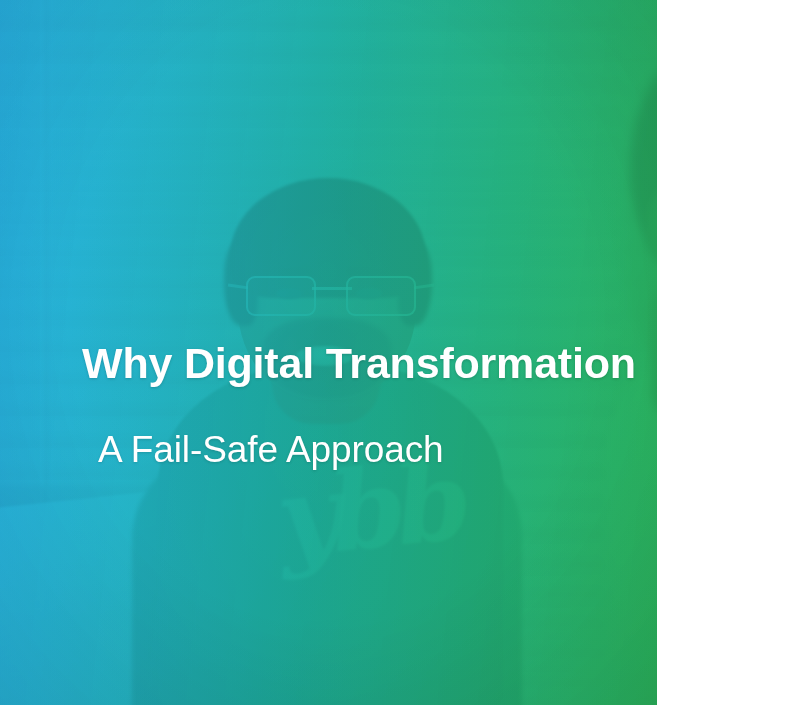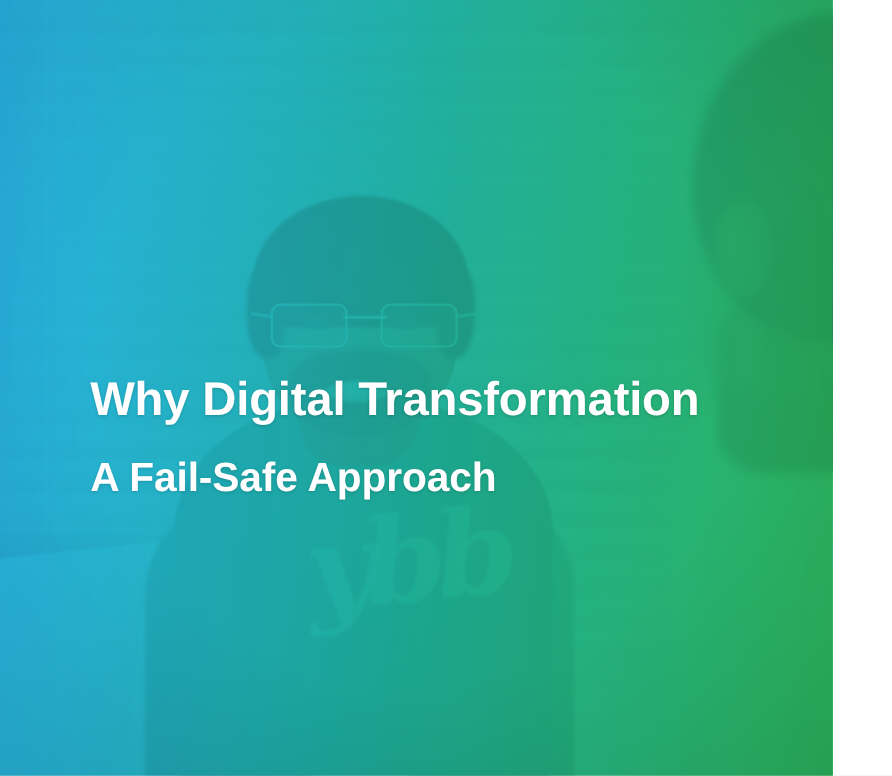--- a/index.html
+++ b/index.html
@@ -5,21 +5,21 @@
 <style>
   html, body {
     margin: 0;
     padding: 0;
     background: #ffffff;
   }
 
   
   #hero {
     position: relative;
-    width: 757px;
+    width: 657px;
     height: 705px;
     overflow: hidden;
     font-family: "Liberation Sans", "DejaVu Sans", sans-serif;
     -webkit-font-smoothing: antialiased;
   }
 
   
   .photo-layer {
     position: absolute;
     inset: 0;
@@ -358,25 +358,25 @@
     color: #ffffff;
     font-family: "Liberation Sans", "DejaVu Sans", sans-serif;
     font-weight: 700;
     font-size: 43px;
     line-height: 70px;
     letter-spacing: -0.2px;
     white-space: nowrap;
     text-shadow: 0 1px 3px rgba(0,0,0,.18);
   }
   .subhead {
-    margin: 0;
+    margin: 16px;
     padding-top: 14px;
     color: #ffffff;
     font-family: "Liberation Sans", "DejaVu Sans", sans-serif;
-    font-weight: 700;
+    font-weight: 400;
     font-size: 37px;
     line-height: 44px;
     letter-spacing: -0.1px;
     white-space: nowrap;
     text-shadow: 0 1px 3px rgba(0,0,0,.16);
   }
 </style>
 </head>
 <body>
 

